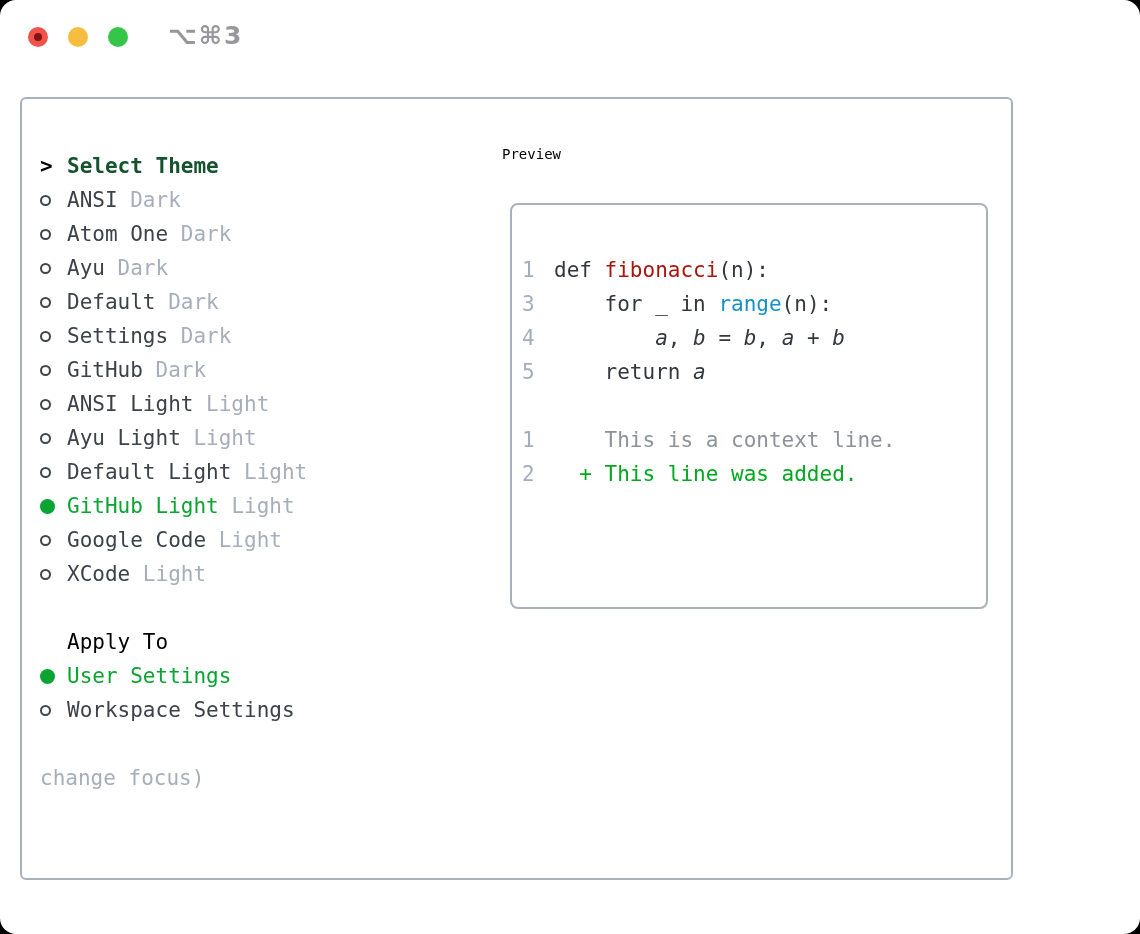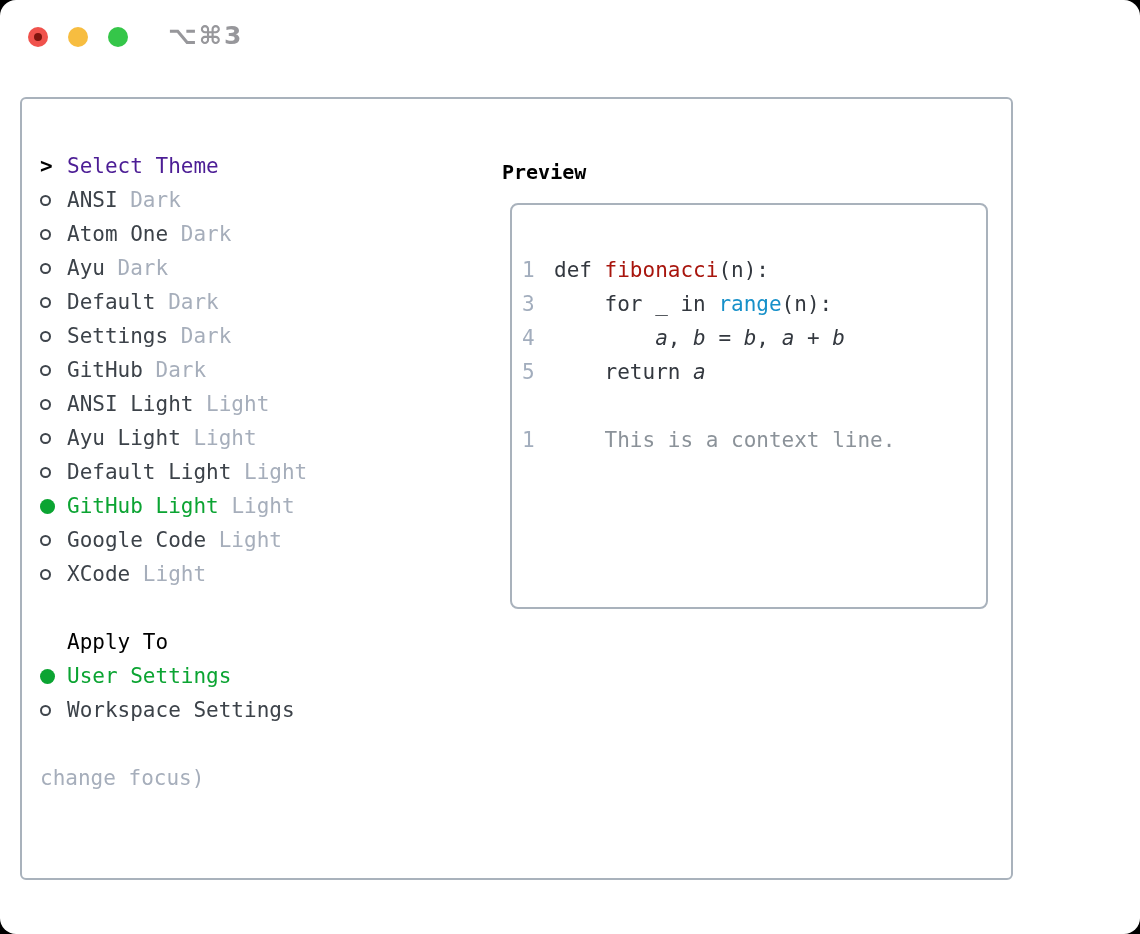--- a/index.html
+++ b/index.html
@@ -31,33 +31,33 @@
     border: 2px solid #a9b2bc; border-radius: 6px;
     background: #fff;
   }
   
   .left-col { position: absolute; left: 18px; top: 50px; font-size: 21px; }
   .row { display: flex; align-items: center; height: 34px; white-space: pre; }
   .slot { width: 27px; flex: none; display: flex; align-items: center; }
   .radio { width: 11px; height: 11px; border: 2px solid #3f454c; border-radius: 50%; }
   .radio.on { width: 15px; height: 15px; border: none; background: #0ba432; }
   .hdr-prefix { color: #000; font-weight: bold; }
-  .hdr-label { color: #4c1d95; font-weight: normal; }
+  .hdr-label { color: #14532d; font-weight: bold; }
   .apply-hdr { color: #000; }
   .t-name { color: #3c4249; }
   .t-name.sel { color: #0ba432; }
   .t-variant { color: #a6aebb; }
   .opt-label { color: #3c4249; }
   .opt-label.sel { color: #0ba432; }
   .help { color: #a6aebb; white-space: pre; }
   .spacer { height: 34px; }
   
   .preview-hdr {
-    position: absolute; left: 480px; top: 56px;
-    font-size: 20px; line-height: 34px; font-weight: bold; color: #000;
+    position: absolute; left: 480px; top: 38px;
+    font-size: 14px; line-height: 34px; font-weight: normal; color: #000;
   }
   .preview-box {
     position: absolute; left: 488px; top: 104px;
     width: 478px; height: 406px;
     border: 2px solid #a9b2bc; border-radius: 8px;
     padding: 48px 0 0 10px;
     font-size: 21px; line-height: 34px;
   }
   .pline { white-space: pre; height: 34px; }
   .ln { display: inline-block; width: 32px; color: #a2adbd; }
@@ -122,17 +122,18 @@
 
     <div class="preview-hdr">Preview</div>
     <div class="preview-box">
       <div id="preview-lines">
           <div class="pline"><span class="ln">1</span><span class="seg-code">def </span><span class="seg-func">fibonacci</span><span class="seg-code">(n):</span></div>
           <div class="pline"><span class="ln">3</span><span class="seg-code">    for _ in </span><span class="seg-builtin">range</span><span class="seg-code">(n):</span></div>
           <div class="pline"><span class="ln">4</span><span class="seg-code">        </span><span class="seg-var">a</span><span class="seg-code">, </span><span class="seg-var">b</span><span class="seg-code"> = </span><span class="seg-var">b</span><span class="seg-code">, </span><span class="seg-var">a</span><span class="seg-code"> + </span><span class="seg-var">b</span></div>
           <div class="pline"><span class="ln">5</span><span class="seg-code">    return </span><span class="seg-var">a</span></div>
           <div class="pline"><span class="ln"></span></div>
           <div class="pline"><span class="ln">1</span><span class="seg-context">    This is a context line.</span></div>
+          <div class="pline"><span class="ln">2</span><span class="seg-added">  + This line was added.</span></div>
         </div>
     </div>
 
   </div>
 </div>
 
 </body></html>

